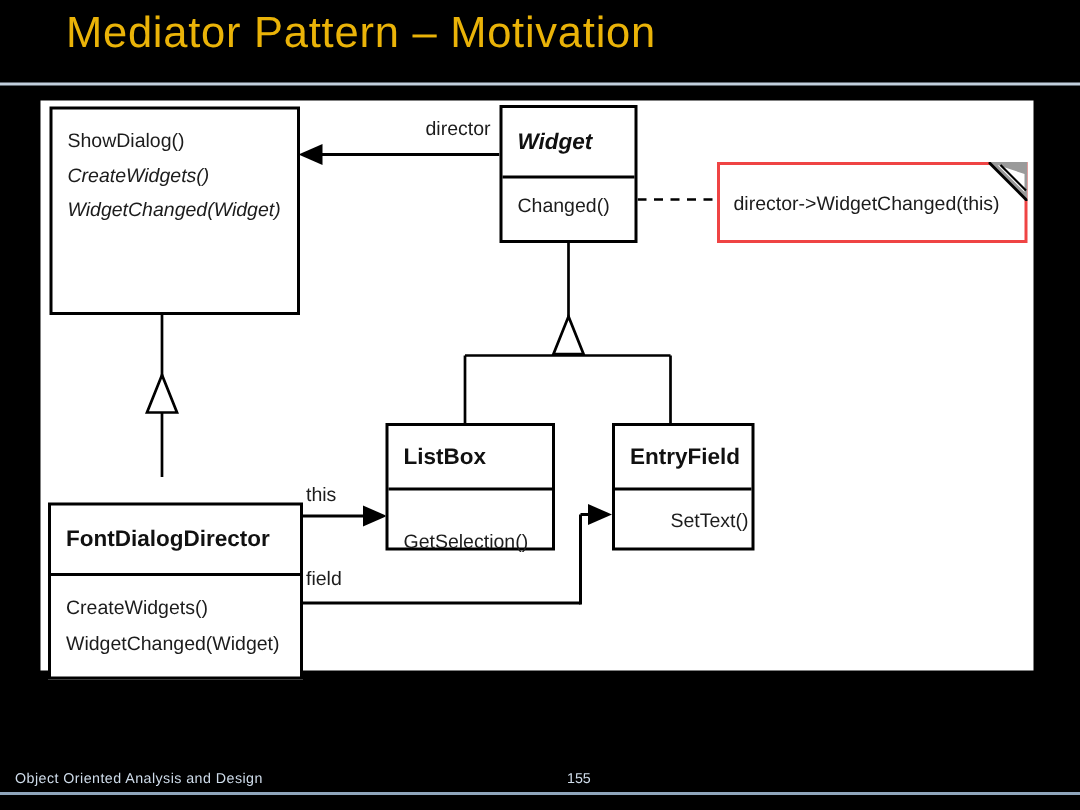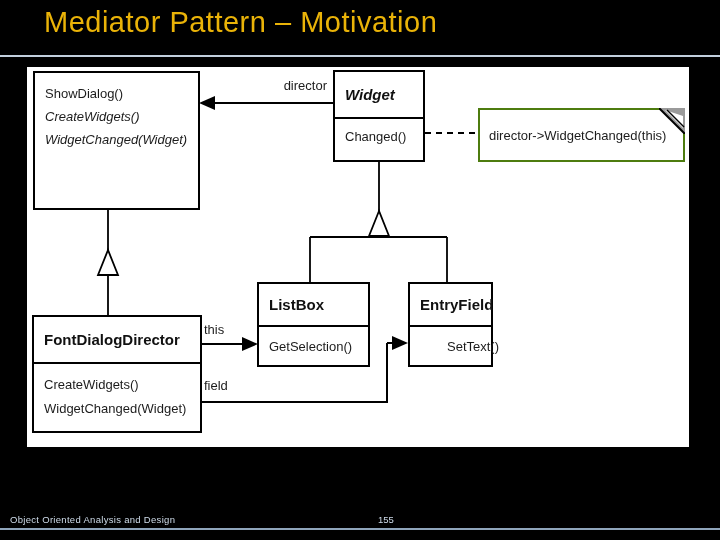--- a/index.html
+++ b/index.html
@@ -29,33 +29,33 @@
   #box-dialogdirector{left:6px;top:4px;width:167px;height:139px;}
   #box-dialogdirector .uml-head{height:45px;}
   #box-dialogdirector .uml-methods{padding-top:9px;line-height:23px;}
 
   #box-widget{left:306px;top:3px;width:92px;height:92px;}
   #box-widget .uml-head{height:47px;}
   #box-widget .uml-methods{padding-top:10px;}
 
   #box-listbox{left:230px;top:215px;width:113px;height:85px;}
   #box-listbox .uml-head{height:43px;}
-  #box-listbox .uml-methods{padding-top:12px;}
+  #box-listbox .uml-methods{padding-top:26px;}
 
-  #box-entryfield{left:381px;top:215px;width:85px;height:85px;}
+  #box-entryfield{left:381px;top:215px;width:95px;height:85px;}
   #box-entryfield .uml-head{height:43px;}
   #box-entryfield .uml-methods{padding-top:12px;margin-left:27px;}
 
-  #box-fontdialogdirector{left:5px;top:248px;width:170px;height:118px;}
+  #box-fontdialogdirector{left:5px;top:268px;width:170px;height:118px;}
   #box-fontdialogdirector .uml-head{height:47px;}
   #box-fontdialogdirector .uml-methods{padding-top:9px;line-height:24px;}
 
   
   .note{position:absolute;left:451px;top:41px;width:207px;height:54px;background:#fff;
-        border:2px solid #4d7c0f;box-sizing:border-box;display:flex;align-items:center;}
+        border:2px solid #ef4444;box-sizing:border-box;display:flex;align-items:center;}
   .note-text{font-size:13px;color:#1c1c1c;padding-left:9px;white-space:nowrap;}
   .dogear{position:absolute;right:-2px;top:-2px;}
 
   
   .lbl{position:absolute;font-size:13px;color:#1c1c1c;}
   #lbl-director{left:240px;top:11px;width:60px;text-align:right;}
   #lbl-list{left:177px;top:255px;}
   #lbl-field{left:177px;top:311px;}
 
   .overlay{position:absolute;left:0;top:0;pointer-events:none;}

